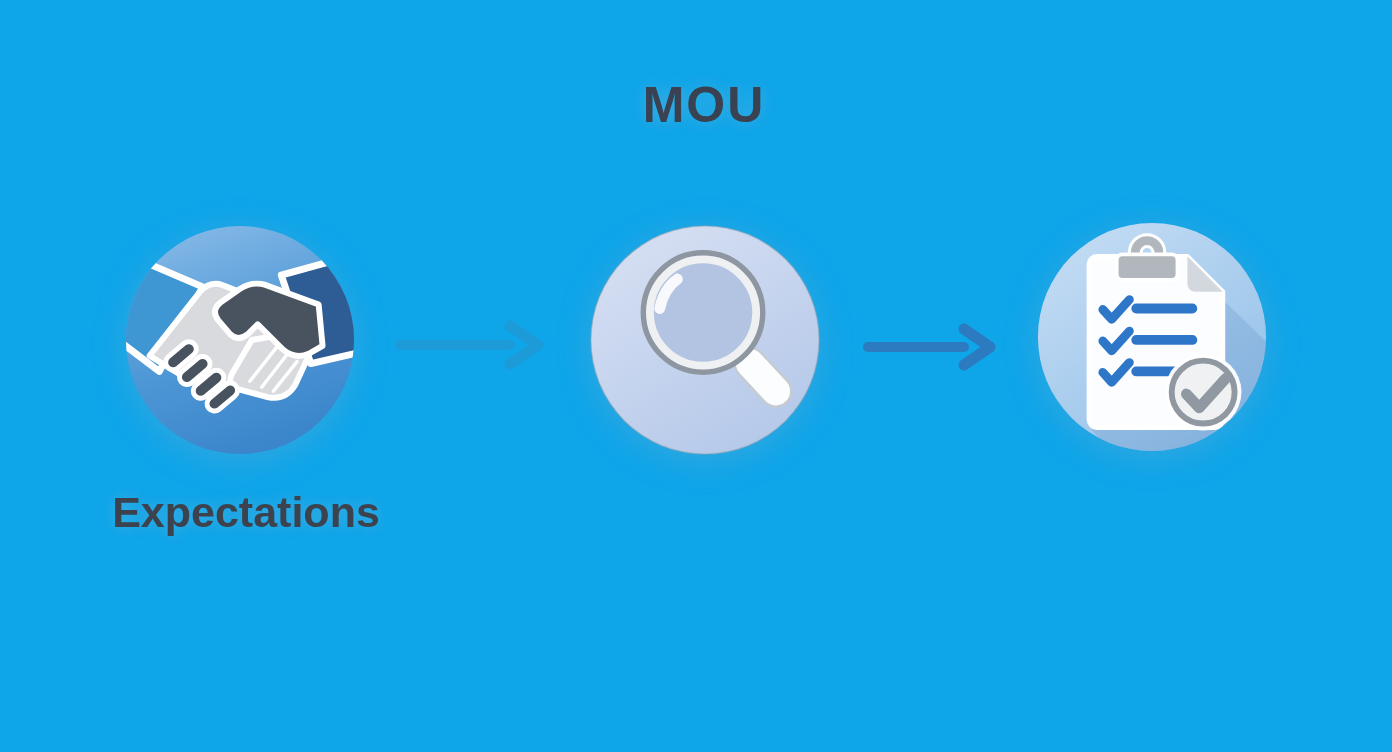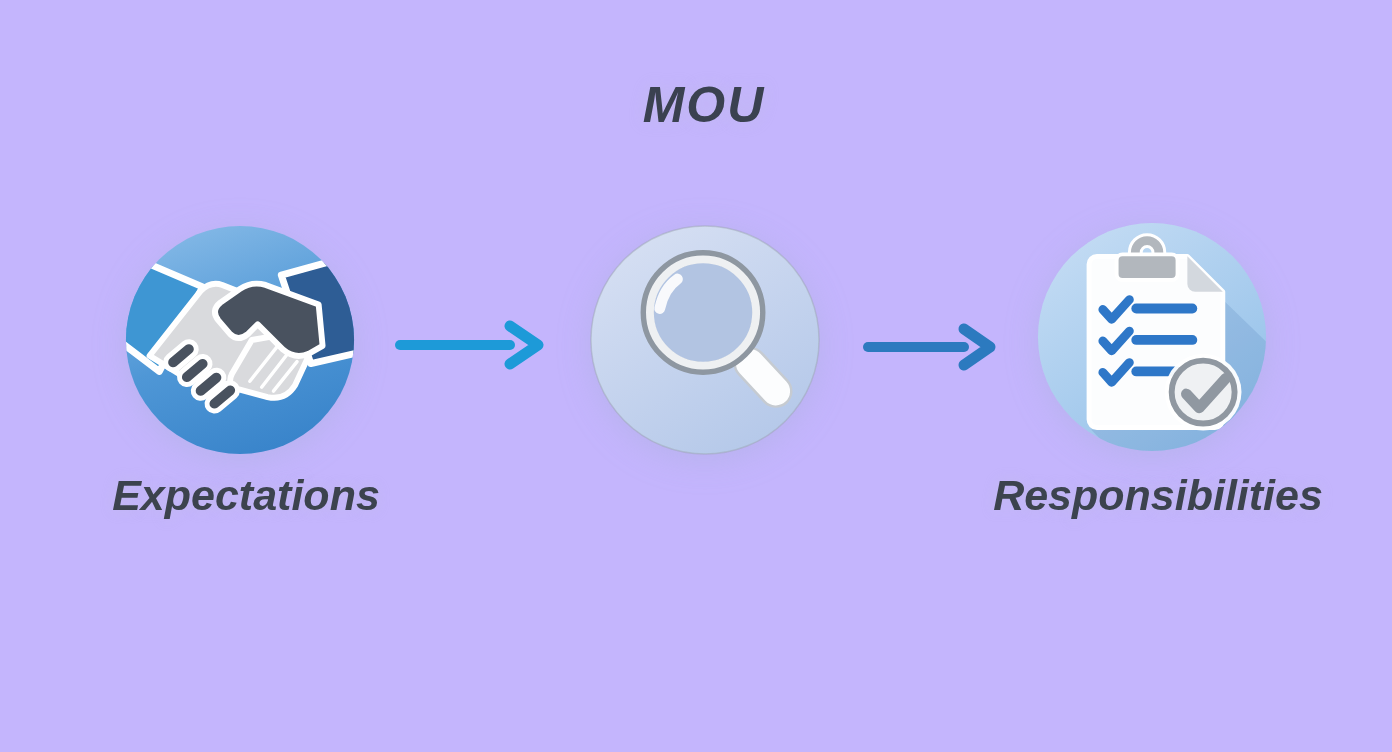--- a/index.html
+++ b/index.html
@@ -1,19 +1,19 @@
 <!DOCTYPE html>
 <html><head>
 <meta charset="utf-8">
 <style>
   * { margin: 0; padding: 0; box-sizing: border-box; }
   html, body { width: 1392px; height: 752px; background: #ffffff; overflow: hidden; }
   body { font-family: "Liberation Sans", "DejaVu Sans", sans-serif; position: relative; }
 
-  .canvas { position: absolute; inset: 0; background: #c4b5fd; font-style: italic; }
+  .canvas { position: absolute; inset: 0; background: #0ea5e9; }
 
   .diagram-title {
     position: absolute;
     left: 504px; top: 76px; width: 400px;
     text-align: center;
     font-size: 50px; font-weight: 700; letter-spacing: 2px;
     color: #3a4150;
     text-shadow: 0 0 16px rgba(190,196,206,0.30);
   }
 
@@ -22,21 +22,21 @@
   #icon-expectations    { left: 122px; top: 222px; }
   #icon-scope           { left: 587px; top: 222px; }
   #icon-responsibilities{ left: 1034px; top: 219px; }
 
   .flow-arrow { position: absolute; }
   #arrow-1 { left: 392px; top: 317px; }
   #arrow-2 { left: 860px; top: 319px; }
 
   .stage-label {
     position: absolute;
-    top: 471px; width: 380px;
+    top: 488px; width: 380px;
     text-align: center;
     font-size: 43px; font-weight: 700;
     color: #3c434e;
     text-shadow: 0 0 14px rgba(190,196,206,0.30);
   }
   #label-expectations     { left: 56px;  }
   #label-scope            { left: 516px; }
   #label-responsibilities { left: 968px; }
 </style>
 </head>
@@ -158,15 +158,14 @@
         <g>
           <circle cx="172" cy="176" r="39" fill="#ffffff" opacity="0.95"></circle>
           <circle cx="172" cy="176" r="32" fill="#eff1f3" stroke="#9098a1" stroke-width="6"></circle>
           <path d="M 155,178 l 13,14 l 27,-30" stroke="#9098a1" stroke-width="11" fill="none" stroke-linecap="round" stroke-linejoin="round"></path>
         </g>
       </g>
     </svg>
   </div>
 
   <div class="stage-label" id="label-expectations">Expectations</div>
-  <div class="stage-label" id="label-responsibilities">Responsibilities</div>
 
 </div>
 
 </body></html>

